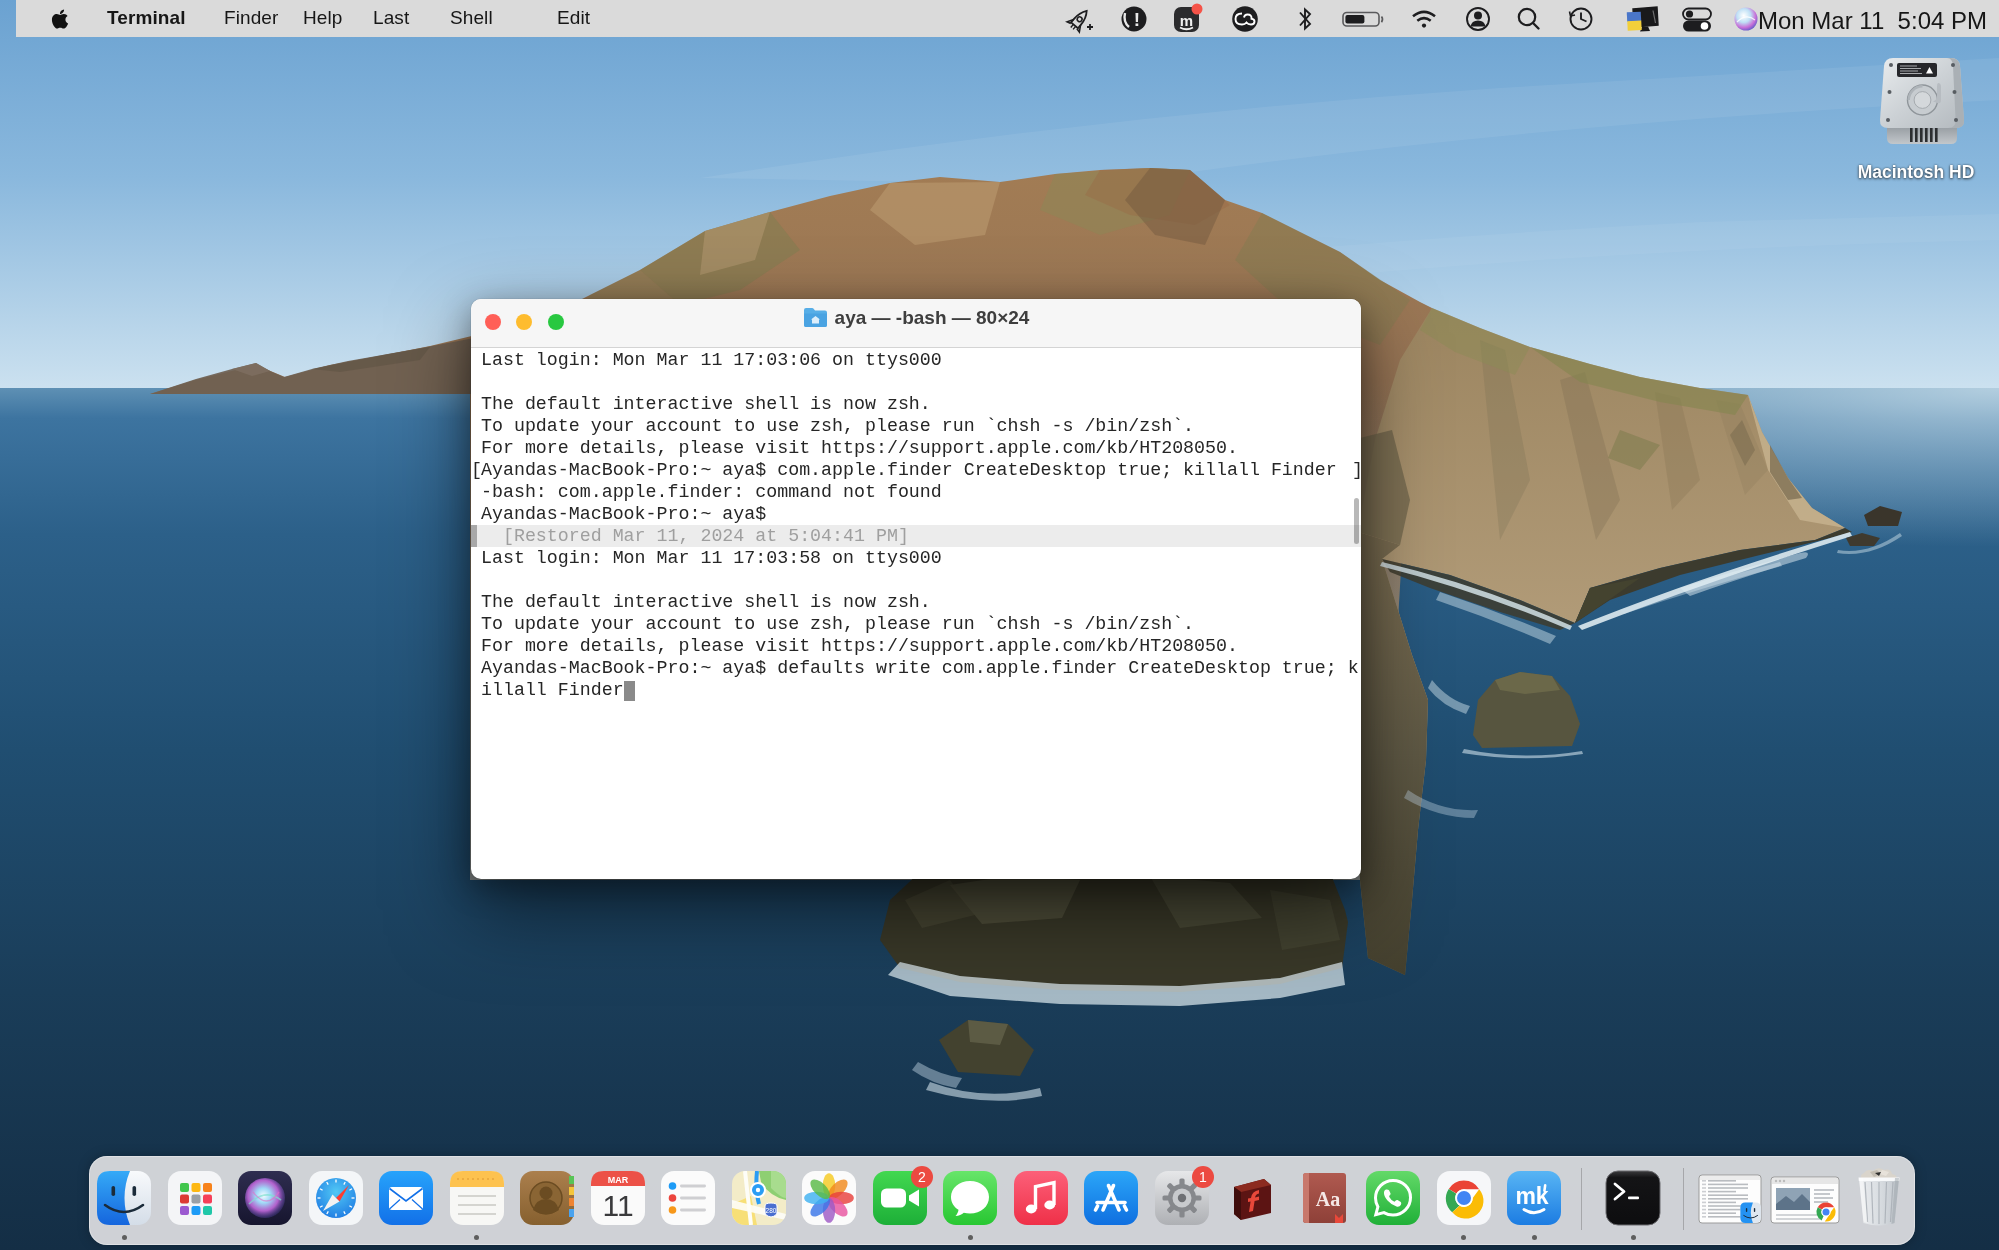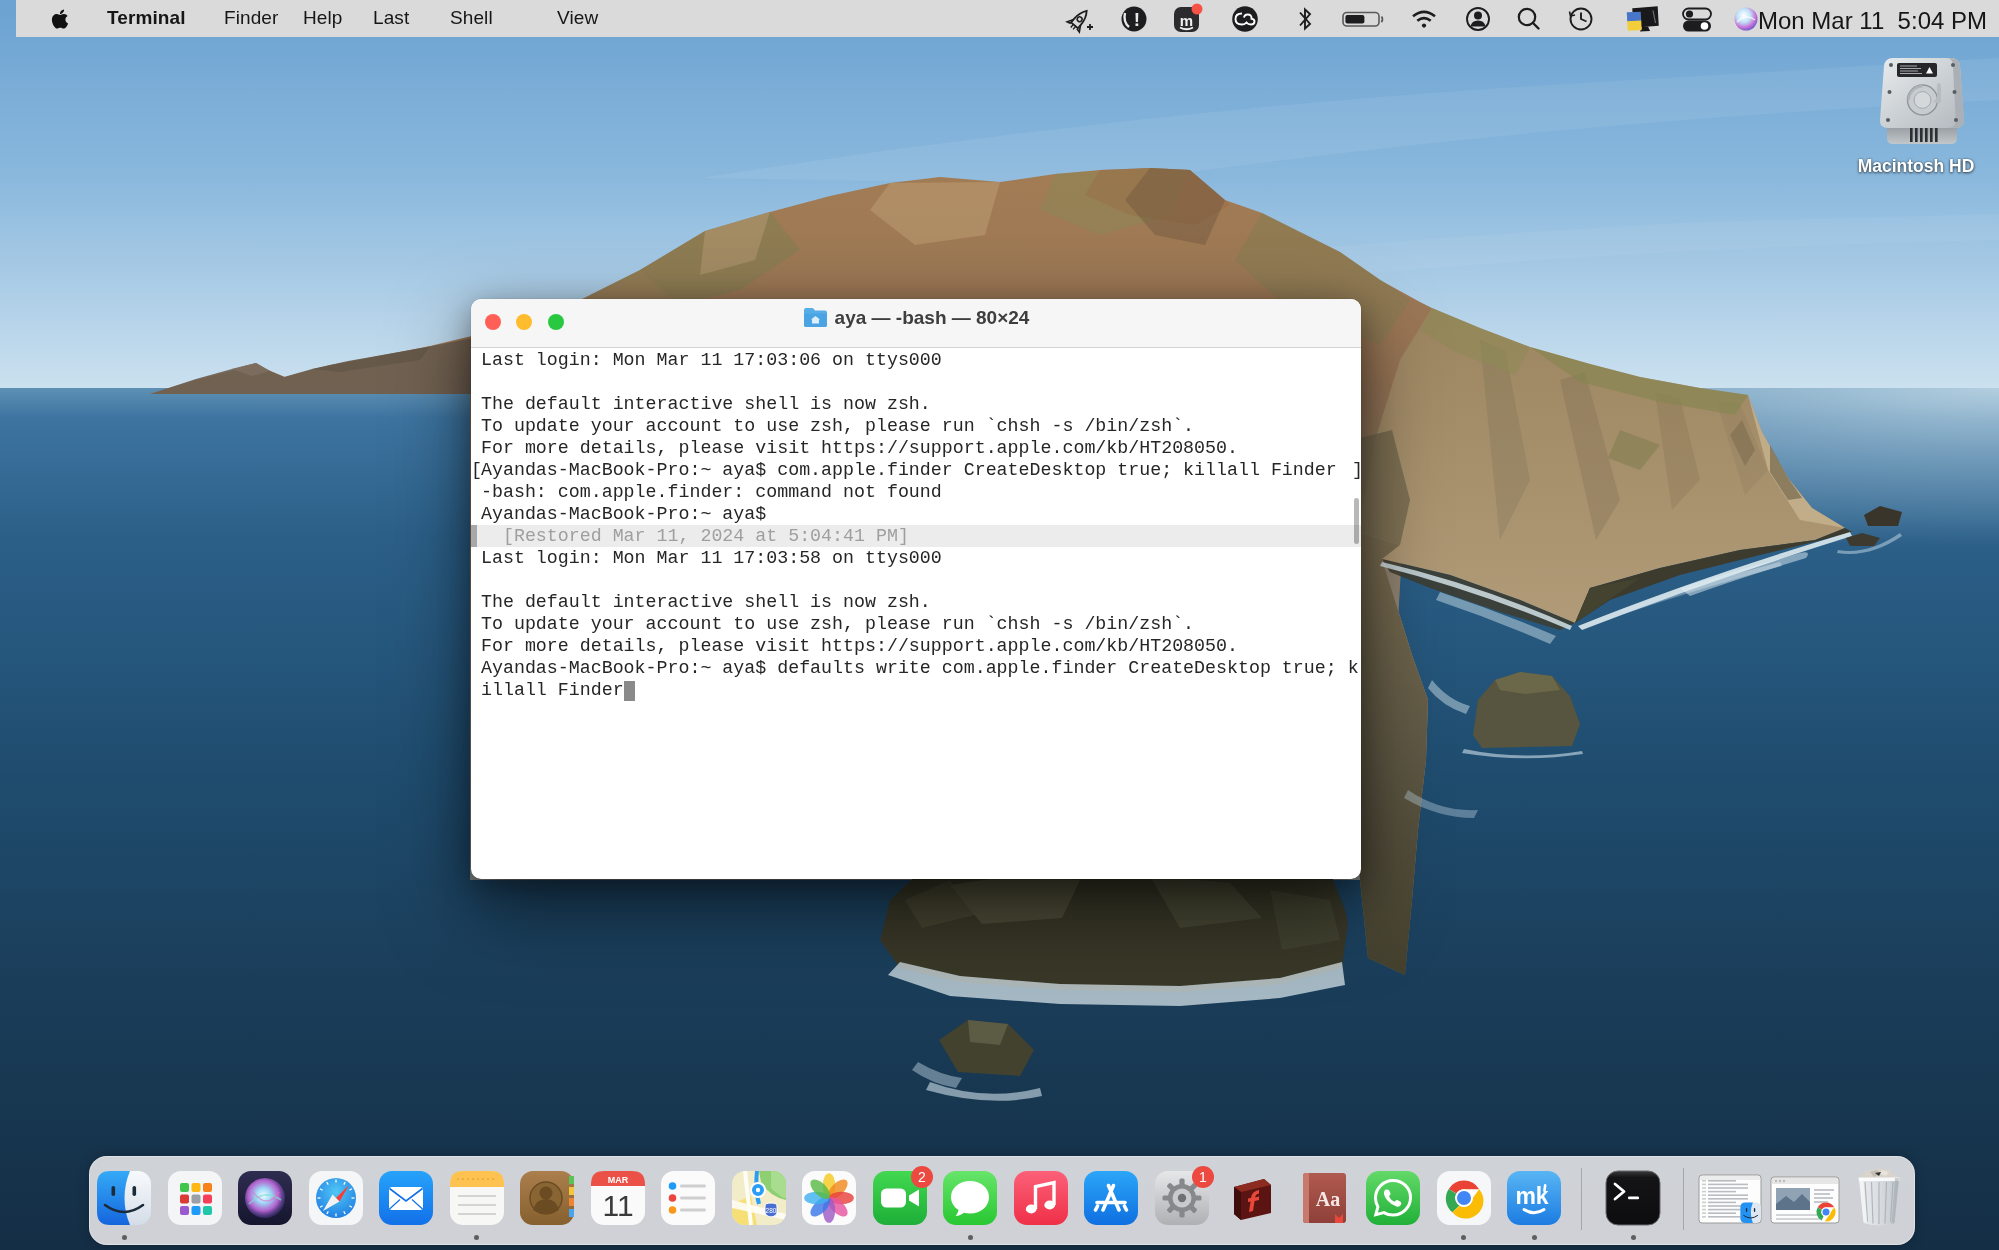--- a/index.html
+++ b/index.html
@@ -13,21 +13,21 @@
 #titlebar{position:absolute;left:0;top:0;width:100%;height:48px;background:#f6f6f6;border-bottom:1px solid #d4d4d4;border-radius:10px 10px 0 0}
 .tl{position:absolute;top:314px;width:16px;height:16px;border-radius:50%}
 #title{position:absolute;left:471px;top:307px;width:890px;text-align:center;font-weight:bold;font-size:19px;color:#3e3e3e}
 #tbody{position:absolute;left:471px;top:349px;width:890px;font-family:"Liberation Mono",monospace;font-size:18.3px;line-height:22px;color:#262626;white-space:pre}
 #tbody .row{position:absolute;left:10px;white-space:pre}
 #restband{position:absolute;left:471px;top:525px;width:890px;height:22px;background:#ececec}
 #restmark{position:absolute;left:471px;top:525px;width:6px;height:22px;background:#a8a8a8}
 #scrollthumb{position:absolute;left:1354px;top:498px;width:5px;height:46px;background:rgba(0,0,0,.28);border-radius:3px}
 
 #machd{position:absolute;left:1852px;top:56px;width:128px;text-align:center}
-#machdlabel{margin-top:2px;white-space:nowrap;color:#fff;font-size:17.5px;font-weight:bold;text-shadow:0 1px 3px rgba(0,0,0,.65),0 0 2px rgba(0,0,0,.4)}
+#machdlabel{margin-top:8px;white-space:nowrap;color:#fff;font-size:17.5px;font-weight:bold;text-shadow:0 1px 3px rgba(0,0,0,.65),0 0 2px rgba(0,0,0,.4)}
 
 #dock{position:absolute;left:89px;top:1156px;width:1826px;height:89px;background:rgba(227,227,229,.9);border-radius:18px;box-shadow:inset 0 0 0 1px rgba(255,255,255,.35),0 0 12px rgba(0,0,0,.25)}
 .dicon{position:absolute;top:1170px;width:56px;height:56px}
 .ddot{position:absolute;top:1235px;width:5px;height:5px;border-radius:50%;background:#5e5e5e}
 .dsep{position:absolute;top:1168px;width:1px;height:62px;background:rgba(90,90,90,.35)}
 </style></head>
 <body>
 <svg id="wall" viewBox="0 0 1999 1250" preserveAspectRatio="none">
 <defs>
 <linearGradient id="sky" x1="0" y1="0" x2="0" y2="1">
@@ -148,21 +148,21 @@
 
 <div id="menubar">
   <svg class="mi" style="left:33px;top:8px" width="22" height="22" viewBox="0 0 384 512">
       <path fill="#111" d="M318.7 268.7c-.2-36.7 16.4-64.4 50-84.8-18.8-26.9-47.2-41.7-84.7-44.6-35.5-2.7-74.3 20.7-88.5 20.7-15 0-49.4-19.7-76.4-19.7C63.3 141.2 4 184.8 4 273.5q0 39.3 14.4 81.2c12.8 36.7 59 126.7 107.2 125.2 25.2-.6 43-17.9 75.8-17.9 31.8 0 48.3 17.9 76.4 17.9 48.6-.7 90.4-82.5 102.6-119.3-65.2-30.7-61.7-90-61.7-91.9zm-56.6-164.2c27.3-32.4 24.8-61.9 24-72.5-24.1 1.4-52 16.4-67.9 34.9-17.5 19.8-27.8 44.3-25.6 71.9 26.1 2 49.9-11.4 69.5-34.3z"></path>
     </svg>
   <span class="mi" style="left:91px;font-weight:bold">Terminal</span>
   <span class="mi" style="left:208px">Finder</span>
   <span class="mi" style="left:287px">Help</span>
   <span class="mi" style="left:357px">Last</span>
   <span class="mi" style="left:434px">Shell</span>
-  <span class="mi" style="left:541px">View</span>
+  <span class="mi" style="left:541px">Edit</span>
   <svg class="mi" style="left:1045px;top:0" width="710" height="37" viewBox="0 0 710 37">
 <defs>
         <radialGradient id="siriTray" cx=".4" cy=".35" r=".75">
 <stop offset="0" stop-color="#fff"></stop>
           <stop offset=".4" stop-color="#bfe0f5"></stop>
 <stop offset=".7" stop-color="#c76fd8"></stop>
           <stop offset="1" stop-color="#3b55c4"></stop>
         </radialGradient>
       </defs>
 <g stroke="#1d1d1f" fill="none" stroke-width="2">

